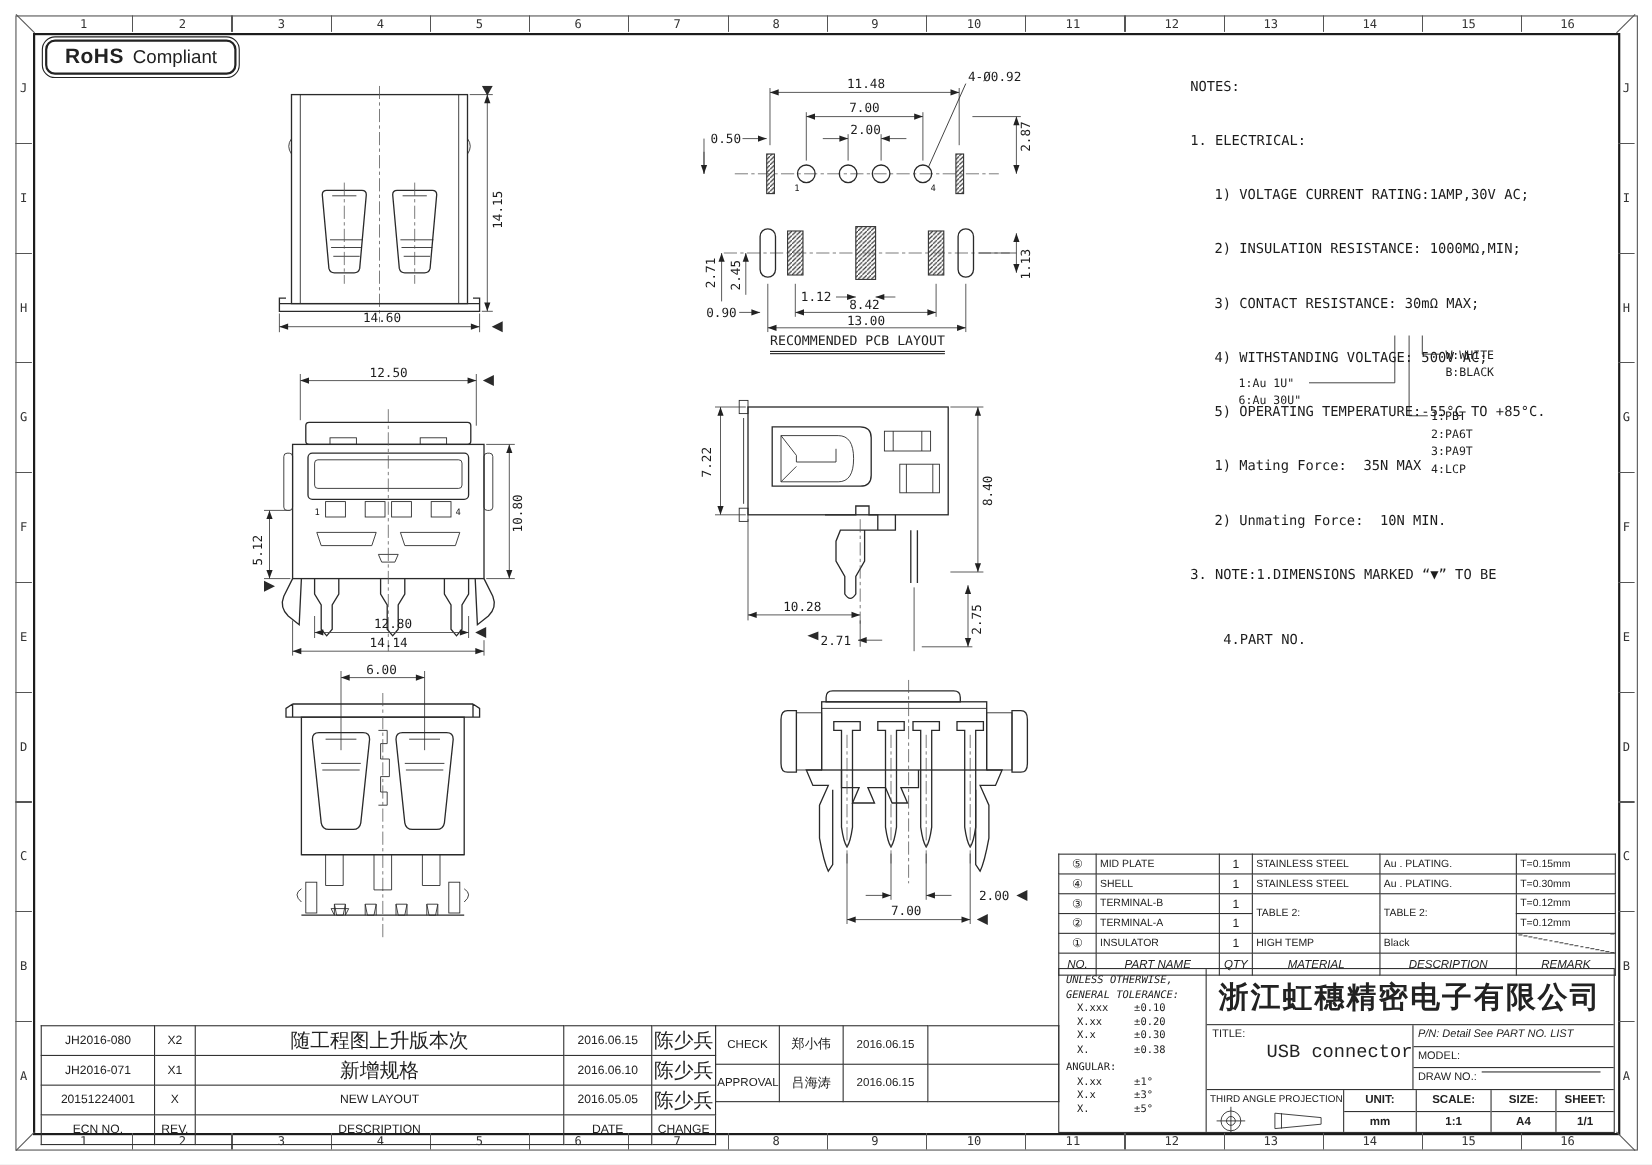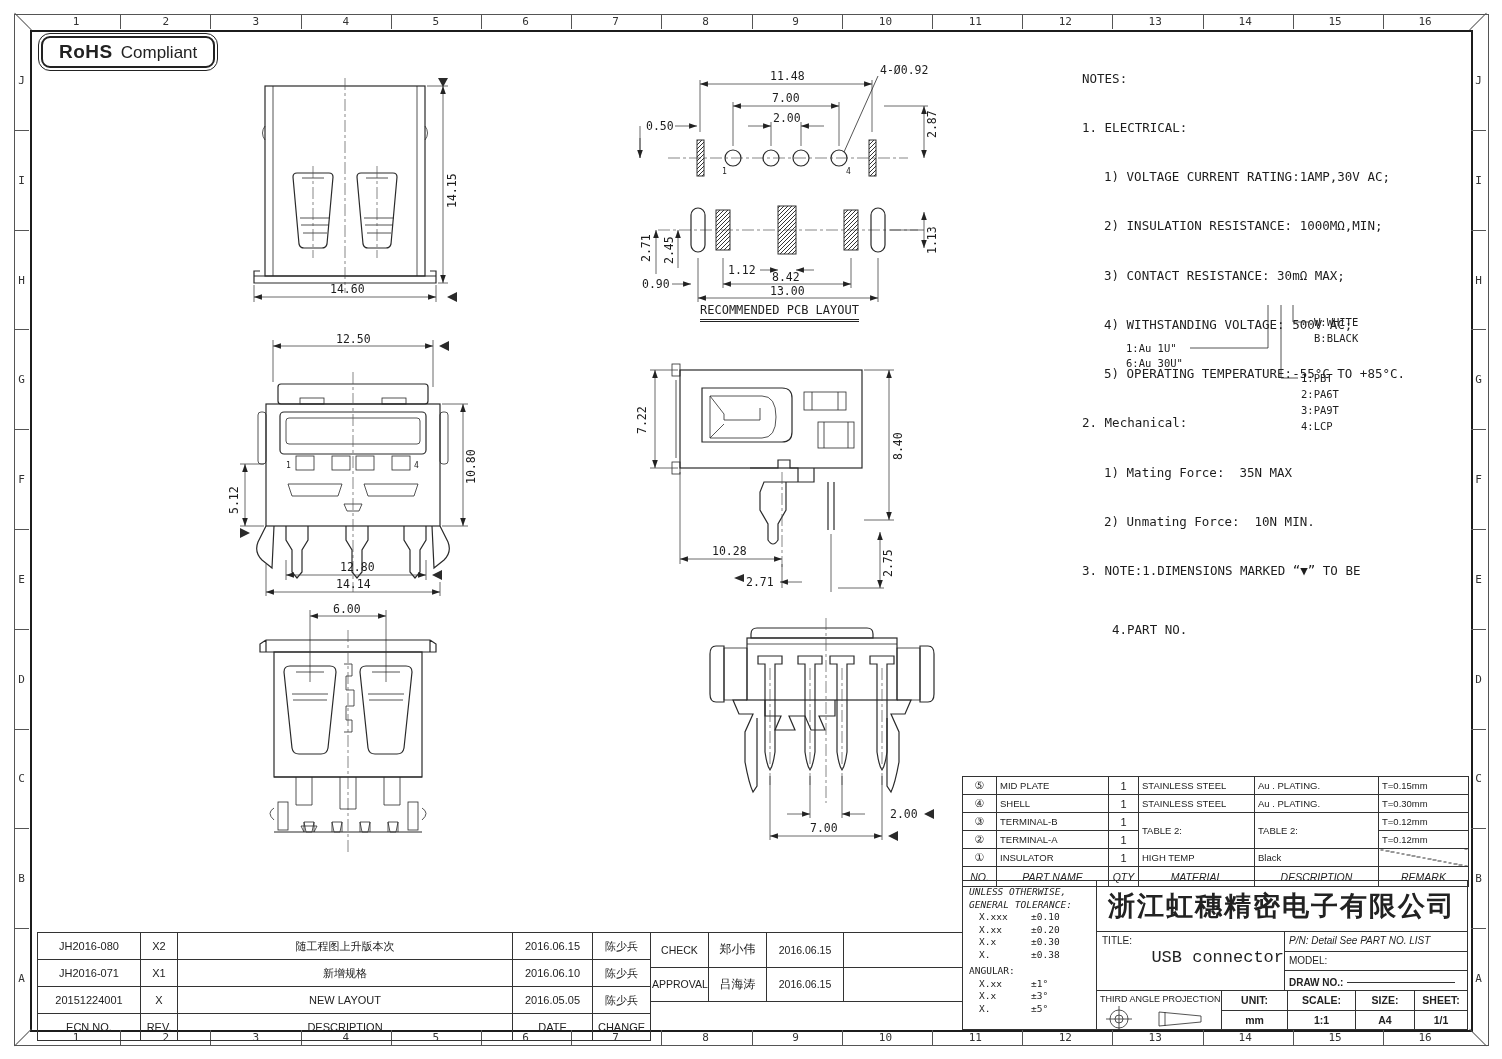--- a/index.html
+++ b/index.html
@@ -38,33 +38,33 @@
   .tol .pair{display:flex;}
   .tol .pair i{font-style:normal;width:52px;padding-left:10px;}
   .tbr{flex:1;display:flex;flex-direction:column;}
   .company{height:50px;border-bottom:1px solid #333;display:flex;align-items:center;justify-content:center;font-size:27px;font-weight:bold;letter-spacing:2px;}
   .midrow{height:58px;border-bottom:1px solid #333;display:flex;}
   .titlecell{width:187px;border-right:1px solid #333;position:relative;}
   .titlecell .lab{position:absolute;left:5px;top:3px;font-size:10px;}
   .titlecell .val{position:absolute;left:0;right:0;top:16px;text-align:right;font:17px "Liberation Mono",monospace;}
   .pncell{flex:1;display:flex;flex-direction:column;font-size:10px;}
   .pncell>div{flex:1;border-bottom:1px solid #333;padding:3px 4px 0;}
-  .pncell>div:last-child{border-bottom:none;display:flex;align-items:center;gap:4px;font-weight:bold;}
+  .pncell>div:last-child{border-bottom:none;display:flex;align-items:flex-start;gap:4px;}
   .dashline{flex:1;border-top:1px solid #333;margin-right:8px;}
   .botrow{flex:1;display:flex;}
   .projcell{width:124px;border-right:1px solid #333;position:relative;font-size:9px;}
   .projcell .lab{position:absolute;top:3px;left:3px;}
   .tbcol{display:flex;flex-direction:column;border-right:1px solid #333;}
   .tbcol:last-child{border-right:none;}
   .tbcol .l,.tbcol .v{flex:1;display:flex;align-items:center;justify-content:center;font-size:10.5px;font-weight:bold;}
   .tbcol .l{border-bottom:1px solid #333;}
   
   .rev{left:37px;top:932px;}
   .rev td{height:24px;text-align:center;font-size:11px;}
-  .rev .zh{font-size:11px;}
+  .rev .zh{font-size:18px;}
   .appr{left:650px;top:932px;}
   .appr td{height:31.6px;text-align:center;font-size:10.5px;}
   .appr .zh{font-size:12px;}
   
   svg text{font:10.5px "DejaVu Sans Mono",monospace;fill:#1d1d1d;}
   svg .big{font-size:11.5px;}
   svg .sm{font-size:8px;}
   .ln{stroke:#2a2a2a;stroke-width:1.2;fill:none;}
   .th{stroke:#2a2a2a;stroke-width:.8;fill:none;}
   .dim{stroke:#444;stroke-width:.8;fill:none;}
@@ -149,21 +149,20 @@
   </div>
 
   <div class="abs notes">
     <div>NOTES:</div>
     <div>1. ELECTRICAL:</div>
     <div class="i1">1) VOLTAGE CURRENT RATING:1AMP,30V AC;</div>
     <div class="i1">2) INSULATION RESISTANCE: 1000MΩ,MIN;</div>
     <div class="i1">3) CONTACT RESISTANCE: 30mΩ MAX;</div>
     <div class="i1">4) WITHSTANDING VOLTAGE: 500V AC;</div>
     <div class="i1">5) OPERATING TEMPERATURE:-55°C TO +85°C.</div>
-    <div>2. Mechanical:</div>
     <div class="i1">1) Mating Force:  35N MAX</div>
     <div class="i1">2) Unmating Force:  10N MIN.</div>
     <div>3. NOTE:1.DIMENSIONS MARKED “▼” TO BE</div>
     <div class="i2 gap">4.PART NO.</div>
   </div>
 
   <svg class="abs" style="left:1118px;top:292px;" width="300" height="155">
     <line class="th" x1="72" y1="56" x2="150" y2="56"></line>
       <line class="th" x1="150" y1="56" x2="150" y2="13"></line>
     <line class="th" x1="163" y1="13" x2="163" y2="86"></line>

